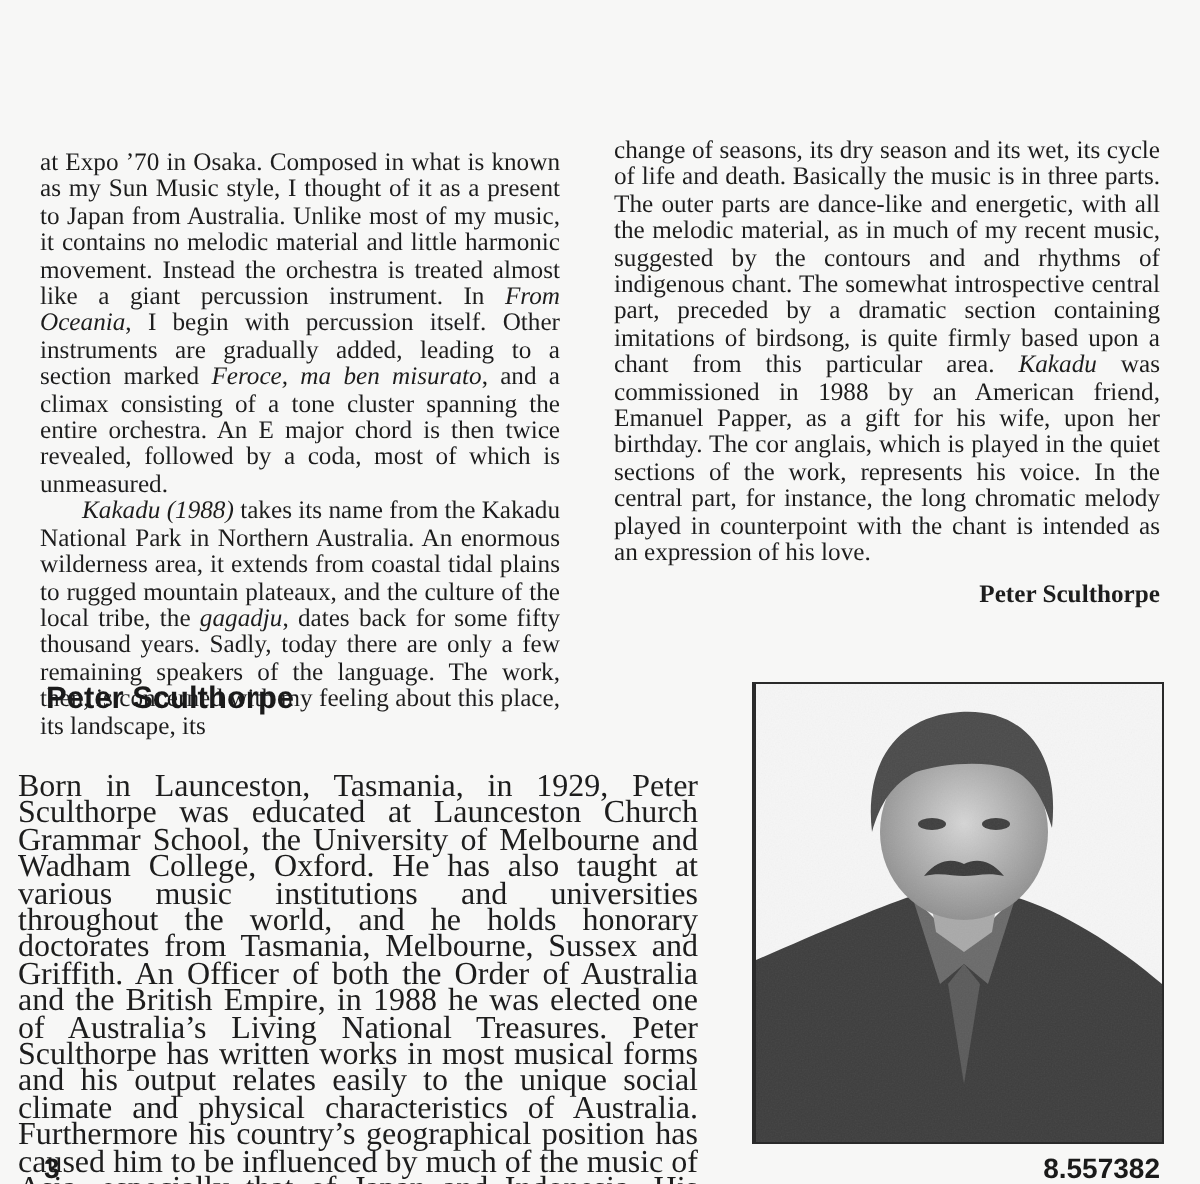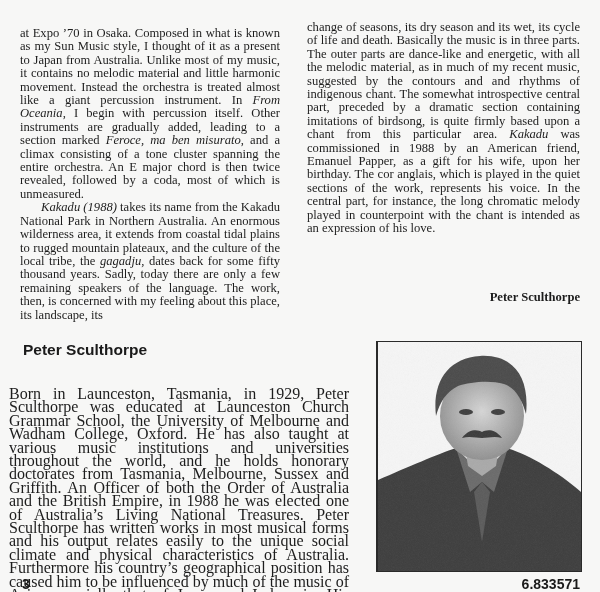--- a/index.html
+++ b/index.html
@@ -8,20 +8,21 @@
       background: #f7f7f6;
       position: relative;
       font-family: "Liberation Serif", "DejaVu Serif", serif;
       color: #1d1d1d;
     }
     .col {
       position: absolute;
       font-size: 12.6px;
       line-height: 13.4px;
       text-align: justify;
+      margin-top: 48px;
     }
     .col p { margin: 0; }
     .col p.indent { text-indent: 21px; }
     #col-left { left: 20px; top: 27px; width: 260px; }
     #col-right { left: 307px; top: 21px; width: 273px; }
     .signature {
       position: absolute; right: 20px; top: 112px;
       font-weight: bold; font-size: 12.6px;
     }
     #col-right .wrap { position: relative; height: 140px; }
@@ -104,13 +105,13 @@
 
     <ellipse cx="88" cy="70" rx="7" ry="3" fill="#3e3e3e"></ellipse>
     <ellipse cx="120" cy="70" rx="7" ry="3" fill="#3e3e3e"></ellipse>
 
     <path d="M84 96 C92 86 100 88 104 90 C108 88 116 86 124 96 C116 94 110 96 104 96 C98 96 92 94 84 96 Z" fill="#3a3a3a"></path>
     <rect width="203" height="229" fill="#888" filter="url(#grain)" opacity="0.5"></rect>
   </svg>
 </div>
 
 <div class="footer" id="page-number">3</div>
-<div class="footer" id="catalogue-number">6.833571</div>
+<div class="footer" id="catalogue-number">8.557382</div>
 
 </body></html>

